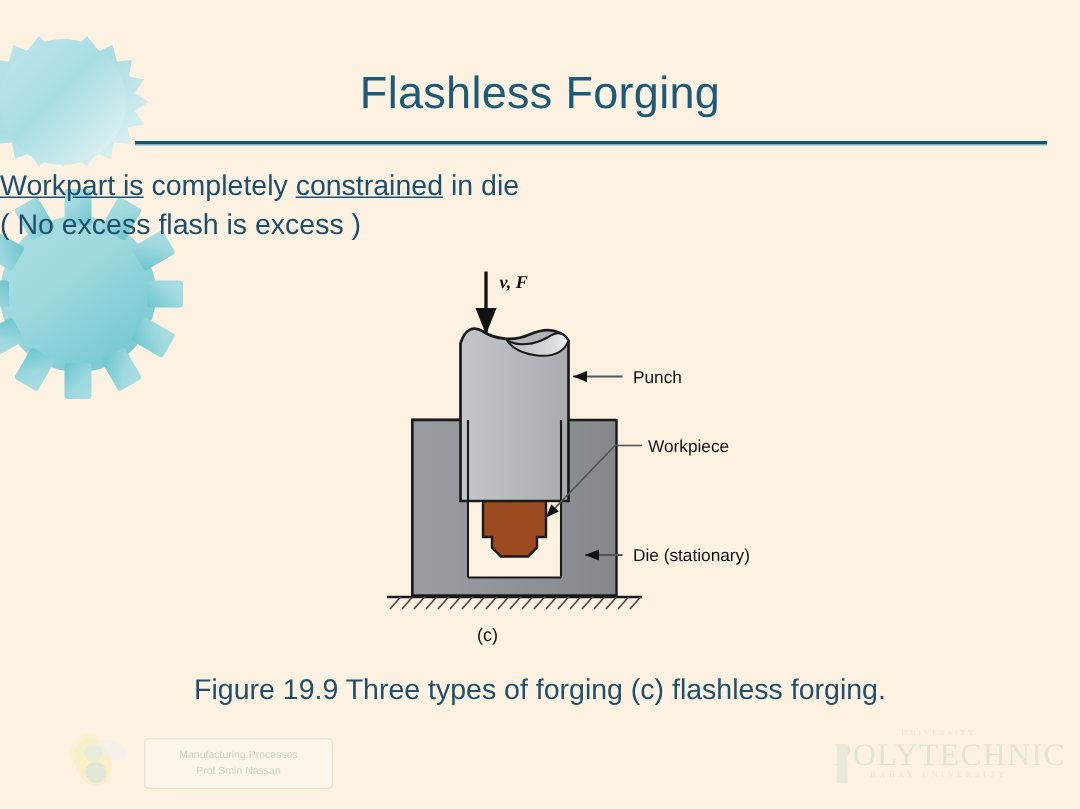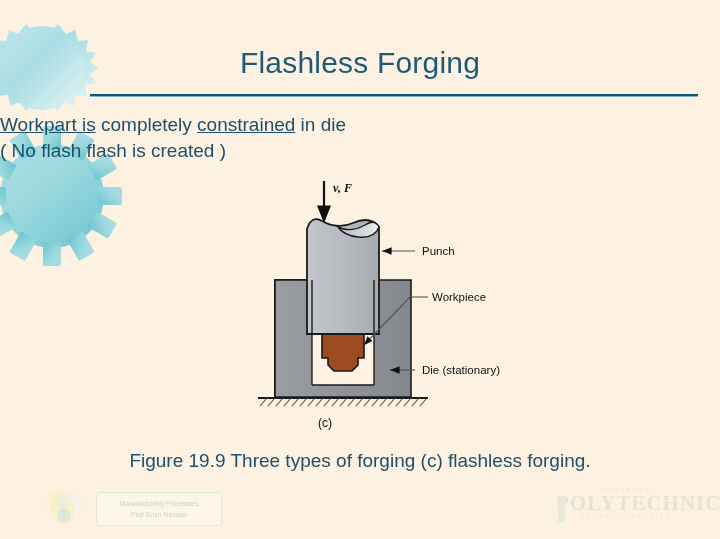--- a/index.html
+++ b/index.html
@@ -66,21 +66,21 @@
   }
   .bee{position:absolute;left:32px;top:482px;width:78px;height:54px;opacity:.55;}
   .poly-logo{
     position:absolute;left:556px;top:487px;width:140px;height:46px;
     text-align:center;opacity:.55;
   }
   .poly-top{font-size:5px;letter-spacing:2px;color:#cfdcc8;font-family:"Liberation Serif",serif;}
   .poly-main{
     font-family:"Liberation Serif",serif;
     font-size:21px;letter-spacing:1px;color:#cfdcc8;
-    font-weight:700;line-height:22px;
+    font-weight:400;line-height:22px;
   }
   .poly-sub{font-size:5.5px;letter-spacing:2.4px;color:#d4dfcd;font-family:"Liberation Serif",serif;}
   .poly-bar{
     position:absolute;left:2px;top:9px;width:7px;height:26px;background:#d7e2d0;
   }
 </style>
 </head>
 <body>
 
 <div class="slide">
@@ -126,21 +126,21 @@
         </g>
       </g>
     </svg>
   </div>
 
   <div class="title">Flashless Forging</div>
   <div class="title-rule"></div>
 
   <div class="subtitle">
     <span class="u">Workpart is</span><span> completely </span><span class="u">constrained</span><span> in die</span>
-    <span class="l2">( No flash flash is created )</span>
+    <span class="l2">( No excess flash is excess )</span>
   </div>
 
   <div class="figure">
     <svg class="fig-svg" width="290" height="275" viewBox="0 0 290 275">
       <defs>
         <linearGradient id="punchGrad" x1="0" y1="0" x2="1" y2="0">
           <stop offset="0%" stop-color="#c3c6ca"></stop>
           <stop offset="55%" stop-color="#b5b8bc"></stop>
           <stop offset="100%" stop-color="#a8abaf"></stop>
         </linearGradient>

